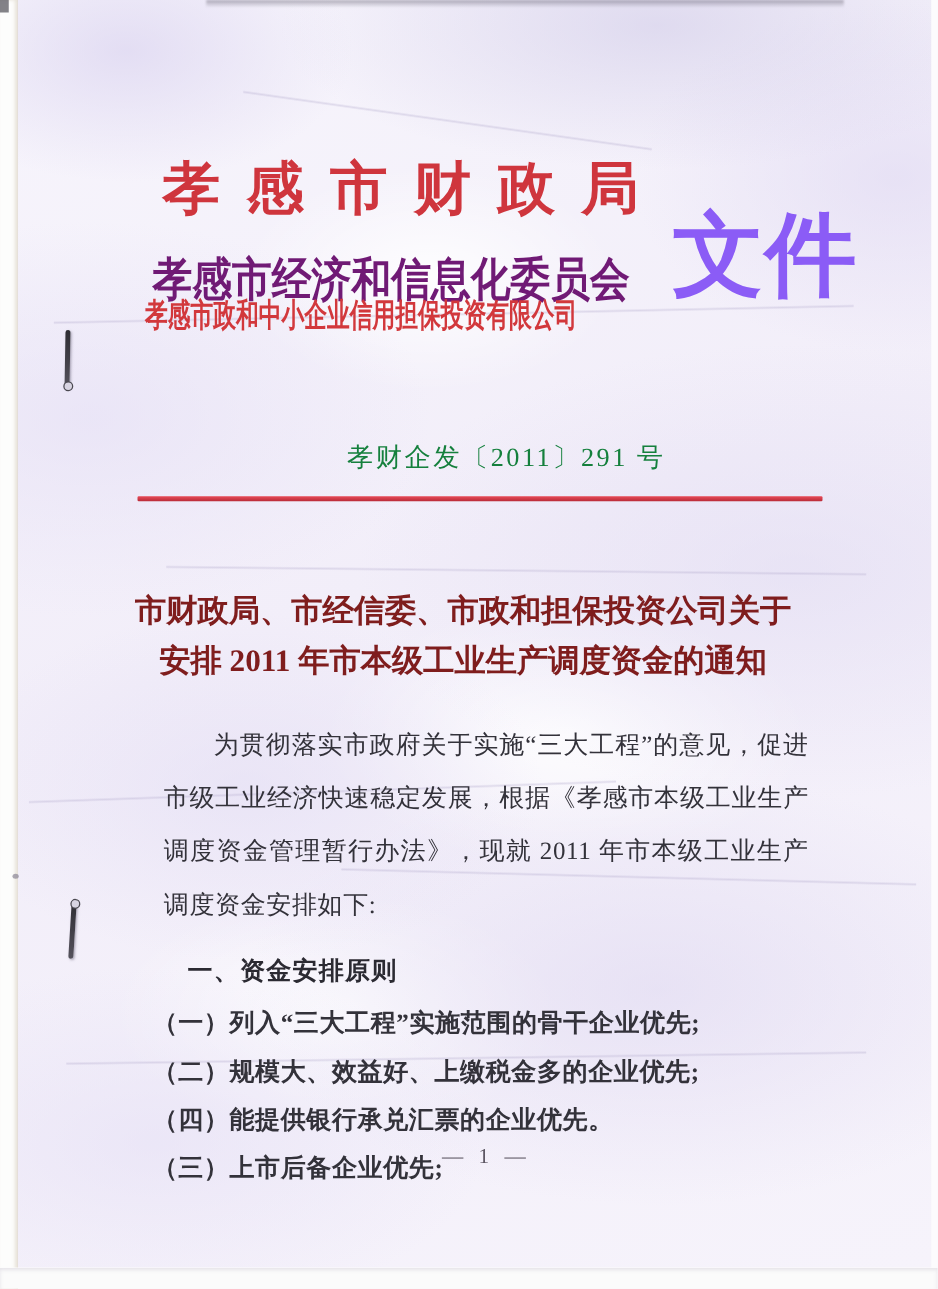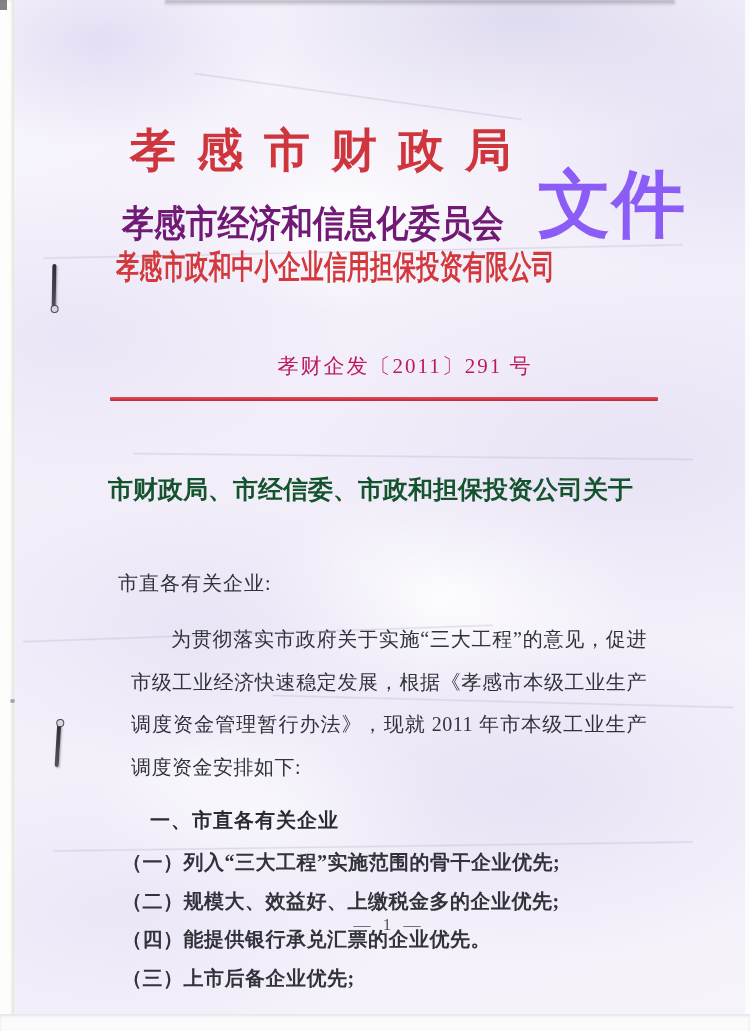--- a/index.html
+++ b/index.html
@@ -52,31 +52,31 @@
   .staple::after{content:"";position:absolute;left:-1px;bottom:-2px;width:6px;height:6px;border:1px solid #4a4850;border-radius:50%;background:#d8d4e2;}
   .staple.s2::after{bottom:auto;top:-2px;}
 
   
   .org1{position:absolute;left:130px;top:120px;font-size:46px;font-weight:bold;color:#cf353d;
     letter-spacing:21px;white-space:nowrap;}
   .org2{position:absolute;left:122px;top:199px;font-size:37px;font-weight:bold;color:#701a75;white-space:nowrap;}
   .org2 .squeeze{display:inline-block;transform:scaleX(.86);transform-origin:left center;}
   .docword{position:absolute;left:538px;top:156px;font-size:73px;font-weight:bold;color:#8b5cf6;
     white-space:nowrap;letter-spacing:1px;}
-  .org3{position:absolute;left:116px;top:245px;font-size:33px;font-weight:bold;color:#d2383c;
+  .org3{position:absolute;left:116px;top:235px;font-size:26px;font-weight:bold;color:#d2383c;
     font-family:"Liberation Sans","DejaVu Sans",sans-serif;white-space:nowrap;}
   .org3 .squeeze{display:inline-block;transform:scaleX(.70);transform-origin:left center;}
 
   .docnum{position:absolute;left:110px;top:352px;width:548px;text-align:center;text-indent:42px;
-    font-size:21px;color:#be185d;letter-spacing:2px;white-space:nowrap;}
+    font-size:21px;color:#15803d;letter-spacing:2px;white-space:nowrap;}
   .redline{position:absolute;left:110px;top:397px;width:548px;height:4px;
     background:linear-gradient(to bottom,#e84b58,#b92b38);border-radius:1px;}
 
   
-  .title{position:absolute;left:88px;top:470px;width:565px;text-align:center;color:#14532d;
+  .title{position:absolute;left:88px;top:470px;width:565px;text-align:center;color:#7f1d1d;
     font-weight:bold;font-size:25px;line-height:40px;letter-spacing:0px;}
   .title div{white-space:nowrap;}
 
   
   .content{position:absolute;left:118px;top:562px;width:542px;color:#33323a;font-size:20px;}
   .salutation{line-height:43px;letter-spacing:1px;}
   .paragraph{line-height:42.5px;text-align:justify;text-indent:2em;letter-spacing:.5px;margin:13px;}
   .section-heading{font-weight:bold;color:#2b2a32;text-indent:1.6em;line-height:41px;margin-top:-1px;letter-spacing:1px;}
   .item{line-height:38.6px;padding-left:4px;letter-spacing:.5px;white-space:nowrap;font-weight:bold;}
   .items{margin-top:2px;}
@@ -109,26 +109,26 @@
   <div class="org1">孝感市财政局</div>
   <div class="org2"><span class="squeeze">孝感市经济和信息化委员会</span></div>
   <div class="docword">文件</div>
   <div class="org3"><span class="squeeze">孝感市政和中小企业信用担保投资有限公司</span></div>
 
   <div class="docnum">孝财企发〔2011〕291 号</div>
   <div class="redline"></div>
 
   <div class="title">
     <div>市财政局、市经信委、市政和担保投资公司关于</div>
+    <div>安排 2011 年市本级工业生产调度资金的通知</div>
   </div>
 
   <div class="content">
-    <div class="salutation">市直各有关企业:</div>
     <p class="paragraph">为贯彻落实市政府关于实施“三大工程”的意见，促进市级工业经济快速稳定发展，根据《孝感市本级工业生产调度资金管理暂行办法》，现就 2011 年市本级工业生产调度资金安排如下:</p>
-    <div class="section-heading">一、市直各有关企业</div>
+    <div class="section-heading">一、资金安排原则</div>
     <div class="items">
       <div class="item">（一）列入“三大工程”实施范围的骨干企业优先;</div>
       <div class="item">（二）规模大、效益好、上缴税金多的企业优先;</div>
       <div class="item">（四）能提供银行承兑汇票的企业优先。</div>
       <div class="item">（三）上市后备企业优先;</div>
     </div>
   </div>
 
   <div class="pageno">— 1 —</div>
 </div>

